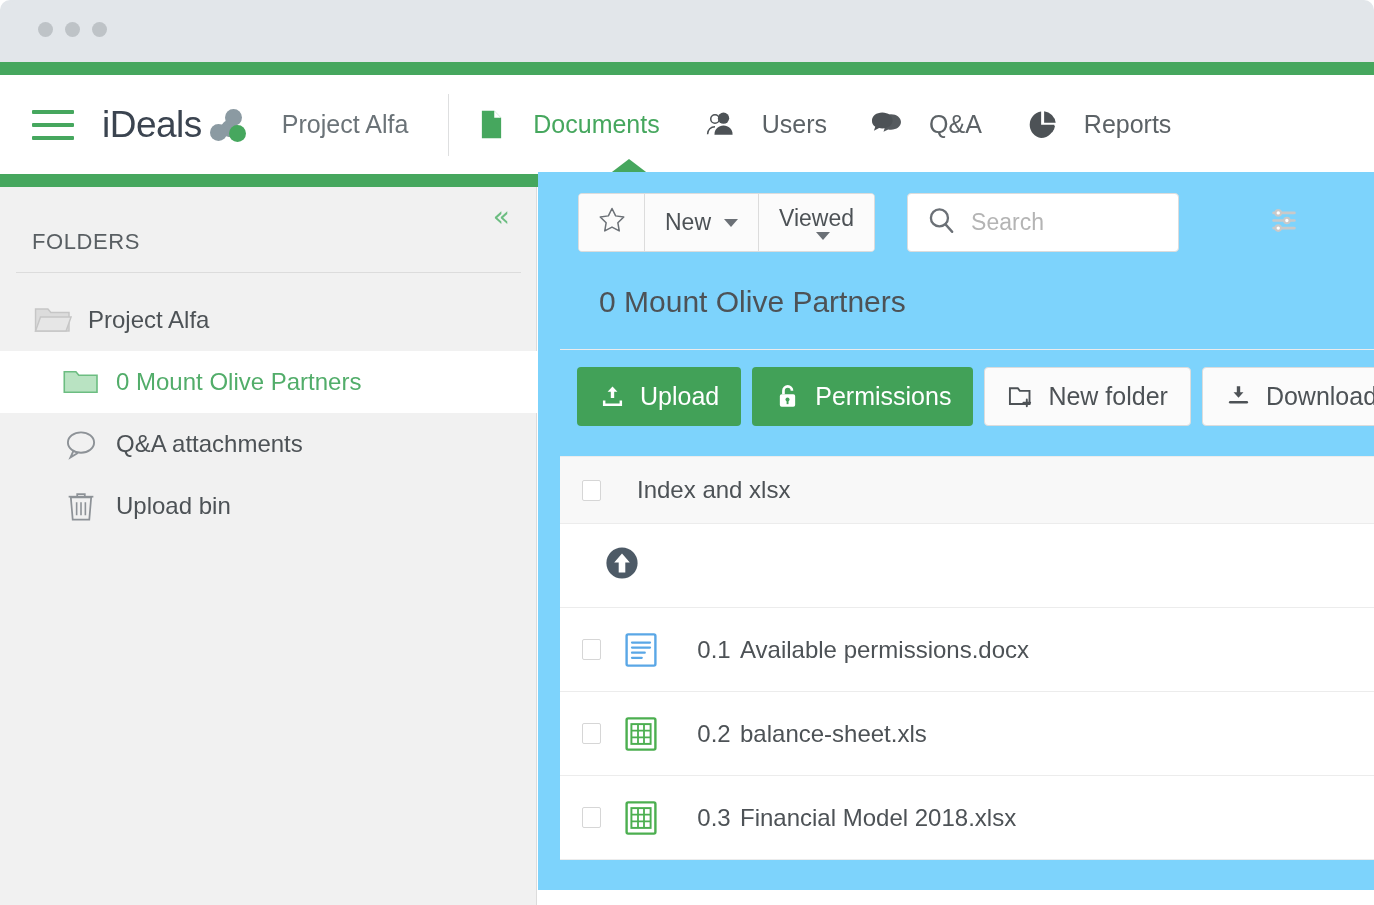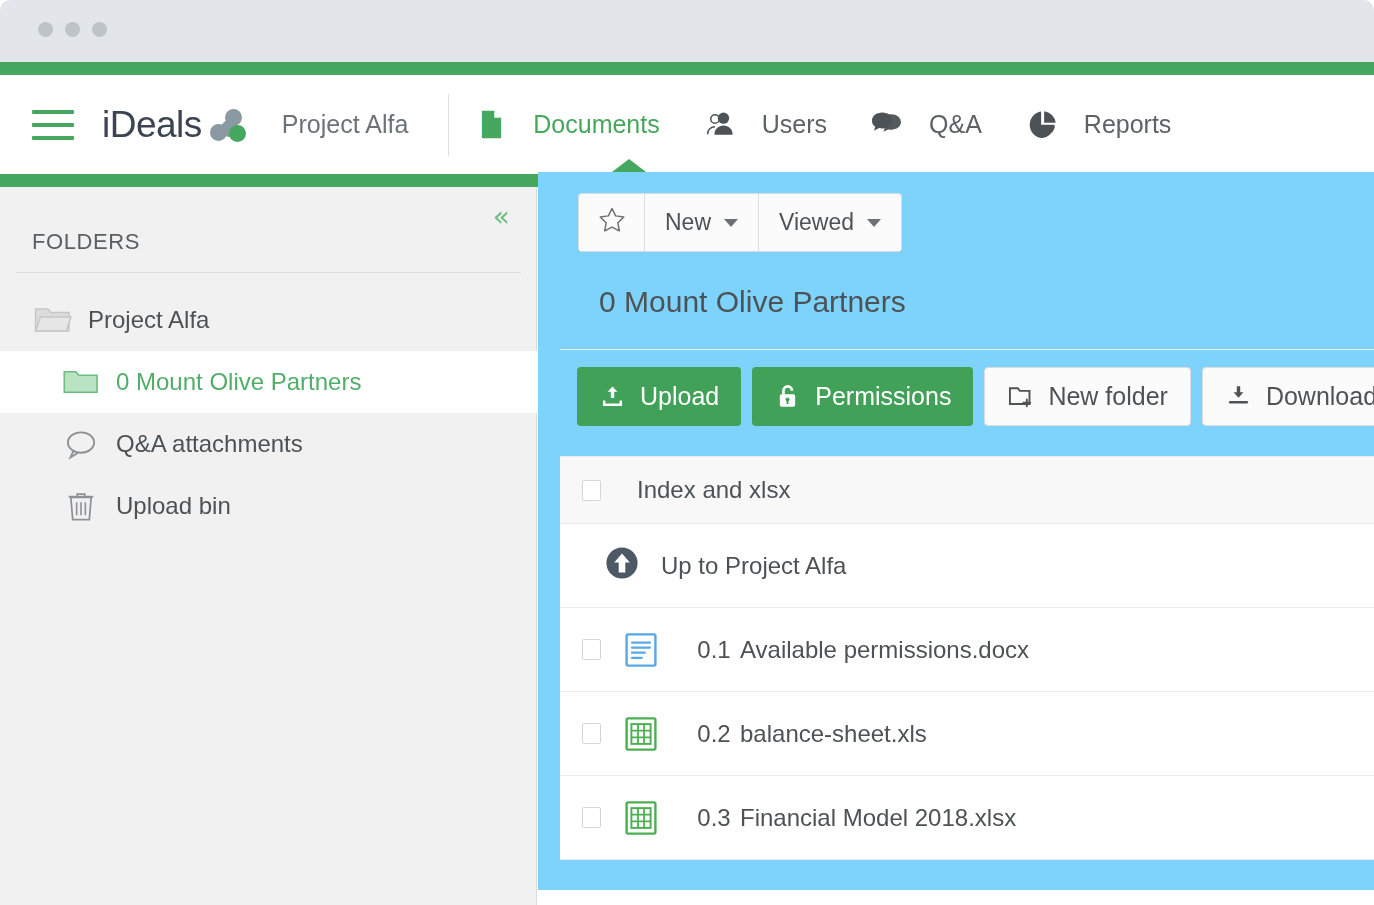--- a/index.html
+++ b/index.html
@@ -136,21 +136,21 @@
     background: #7dd3fc;
   }
 
   .toolbar { position: absolute; left: 40px; top: 21px; display: flex; align-items: center; }
   .btn-group { display: flex; border: 1px solid #dcdcdc; border-radius: 4px; background: #fbfbfb; overflow: hidden; }
   .bg-cell {
     height: 57px; display: flex; align-items: center; justify-content: center;
     padding: 0 20px; font-size: 23px; color: #4d5256; cursor: pointer;
     border-right: 1px solid #dcdcdc; background: #fbfbfb;
   }
-  .bg-cell:last-child { border-right: none; }
+  .bg-cell:last-child { border-right: none; flex-direction: column; }
   .bg-cell.icon-only { width: 66px; padding: 0; }
   .caret { margin-left: 13px; width: 0; height: 0;
            border-left: 7px solid transparent; border-right: 7px solid transparent;
            border-top: 8px solid #6b7076; }
   .search-box {
     margin-left: 32px; width: 272px; height: 59px;
     border: 1px solid #dcdcdc; border-radius: 4px; background: #ffffff;
     display: flex; align-items: center; padding: 0 14px 0 18px;
   }
   .search-input {
@@ -356,20 +356,39 @@
         <div class="bg-cell">
           <span>New</span>
           <span class="caret"></span>
         </div>
         <div class="bg-cell">
           <span>Viewed</span>
           <span class="caret"></span>
         </div>
       </div>
 
+      <div class="search-box">
+        <span>
+          <svg viewBox="0 0 24 24" width="31" height="31">
+            <circle cx="10.4" cy="10" r="6.6" fill="none" stroke="#6b7076" stroke-width="1.8"></circle>
+            <path d="M15.3 15.2l5 5.6" stroke="#6b7076" stroke-width="1.8" fill="none" stroke-linecap="round"></path>
+          </svg>
+        </span>
+        <input class="search-input" type="text" placeholder="Search" style="">
+        <span>
+          <svg viewBox="0 0 26 22" width="34" height="29">
+            <path d="M10 5.2h11M5 5.2h2.2" stroke="#c9c9c9" stroke-width="2" stroke-linecap="round" fill="none"></path>
+            <path d="M5 11h8.2M17 11h4" stroke="#c9c9c9" stroke-width="2" stroke-linecap="round" fill="none"></path>
+            <path d="M10 16.8h11M5 16.8h2.2" stroke="#c9c9c9" stroke-width="2" stroke-linecap="round" fill="none"></path>
+            <circle cx="8.6" cy="5.2" r="2.1" fill="#ffffff" stroke="#c9c9c9" stroke-width="1.6"></circle>
+            <circle cx="15.2" cy="11" r="2.1" fill="#ffffff" stroke="#c9c9c9" stroke-width="1.6"></circle>
+            <circle cx="8.6" cy="16.8" r="2.1" fill="#ffffff" stroke="#c9c9c9" stroke-width="1.6"></circle>
+          </svg>
+        </span>
+      </div>
     </div>
 
     <div class="crumb-title">0 Mount Olive Partners</div>
     <div class="rule-1"></div>
 
     <div class="actions">
 
       <div class="btn btn-primary">
         <span>
           <svg viewBox="0 0 24 24" width="27" height="27">
@@ -424,21 +443,20 @@
         <div class="head-label">Index and xlsx</div>
       </div>
 
       <div class="row">
         <span class="uprow-ico">
           <svg viewBox="0 0 24 24" width="36" height="36">
             <circle cx="12" cy="12" r="10.4" fill="#4d5a66"></circle>
             <path d="M12 5.6l5.2 6h-3v6.8h-4.4V11.6h-3z" fill="#ffffff"></path>
           </svg>
         </span>
-        <span>Up to Project Alfa</span>
       </div>
 
       <div class="row">
         <div class="cb-cell">
           <span class="cb"></span>
         </div>
         <div class="ico-cell">
           <svg viewBox="0 0 24 24" width="36" height="36">
             <rect x="2.4" y="1.6" width="19.2" height="20.8" rx="1" fill="#ffffff" stroke="#5aa7e6" stroke-width="1.6"></rect>
             <path d="M6 7h12M6 10.4h12M6 13.8h8.5M6 17.2h6.5" stroke="#5aa7e6" stroke-width="1.5" stroke-linecap="round" fill="none"></path>

